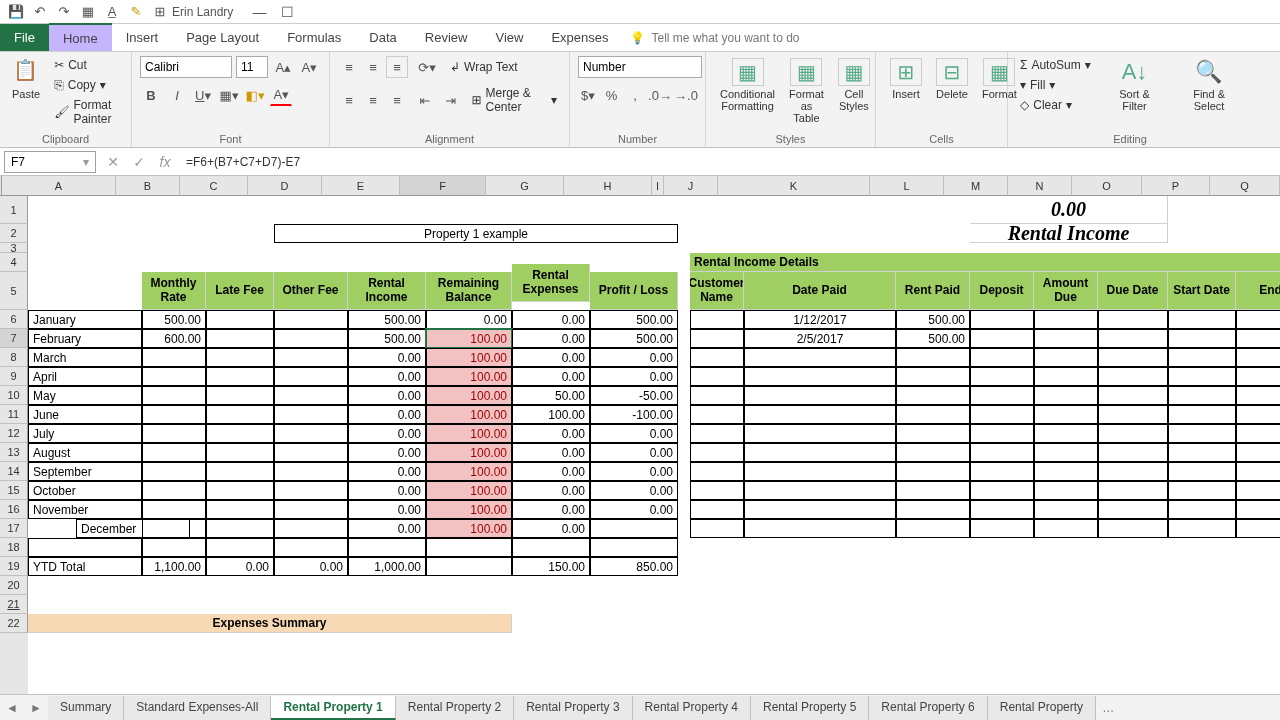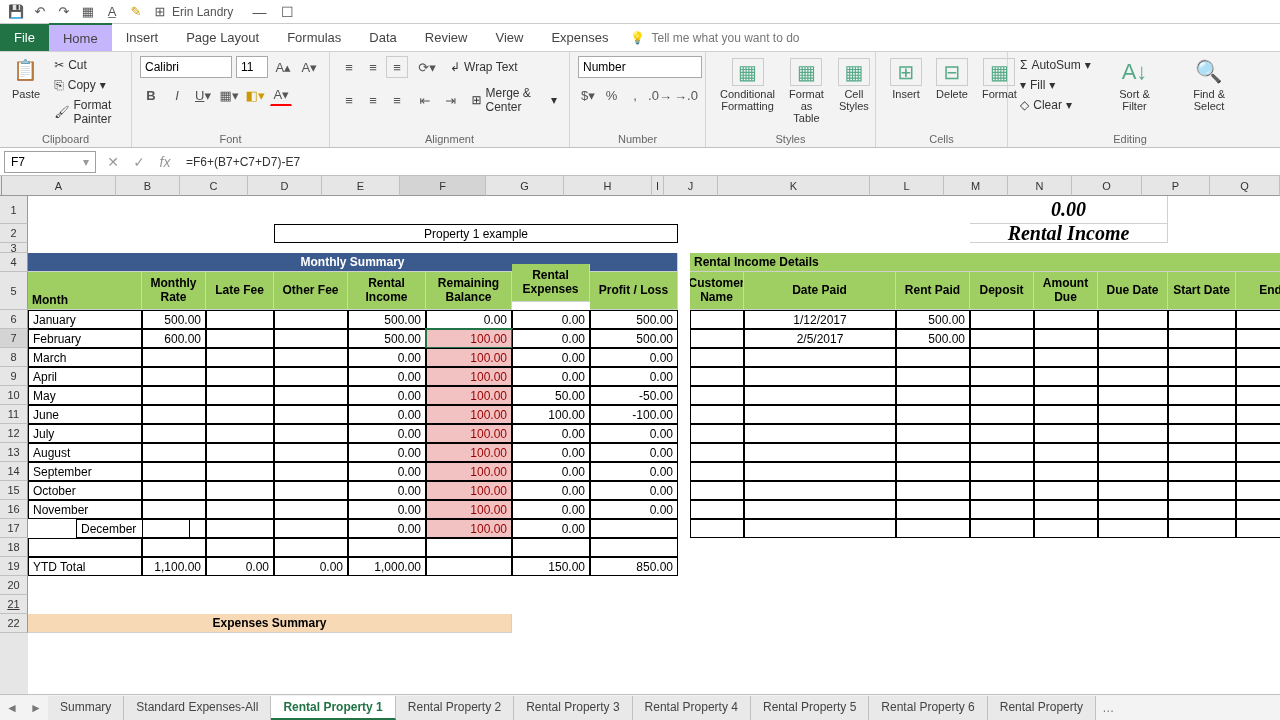--- a/index.html
+++ b/index.html
@@ -312,23 +312,21 @@
       <div class="row-hdr" style="height: 19px; line-height: 19px;">19</div>
       <div class="row-hdr" style="height: 19px; line-height: 19px;">20</div>
       <div class="row-hdr" style="height: 19px; line-height: 19px; text-decoration: underline;">21</div>
       <div class="row-hdr" style="height: 19px; line-height: 19px;">22</div>
     </div>
   <div class="sheet">
     <div class="table-area" id="cells">
         <div class="cell bigright" style="left: 942px; top: 0px; width: 198px; height: 28px;">0.00</div>
         <div class="cell border-all center" style="left: 246px; top: 28px; width: 404px; height: 19px;">Property 1 example</div>
         <div class="cell bigright" style="left: 942px; top: 28px; width: 198px; height: 19px;">Rental Income</div>
-        <div class="cell hdr-blue" style="left: 0px; top: 57px; width: 650px; height: 19px;">Monthly Summary</div>
         <div class="cell hdr-green" style="left: 662px; top: 57px; width: 680px; height: 19px; justify-content: flex-start;">Rental Income Details</div>
-        <div class="cell hdr-green" style="left: 0px; top: 76px; width: 114px; height: 38px; white-space: normal; text-align: center; line-height: 1.1; justify-content: flex-start; align-items: flex-end;">Month</div>
         <div class="cell hdr-green" style="left: 114px; top: 76px; width: 64px; height: 38px; white-space: normal; text-align: center; line-height: 1.1;">Monthly Rate</div>
         <div class="cell hdr-green" style="left: 178px; top: 76px; width: 68px; height: 38px; white-space: normal; text-align: center; line-height: 1.1;">Late Fee</div>
         <div class="cell hdr-green" style="left: 246px; top: 76px; width: 74px; height: 38px; white-space: normal; text-align: center; line-height: 1.1;">Other Fee</div>
         <div class="cell hdr-green" style="left: 320px; top: 76px; width: 78px; height: 38px; white-space: normal; text-align: center; line-height: 1.1;">Rental Income</div>
         <div class="cell hdr-green" style="left: 398px; top: 76px; width: 86px; height: 38px; white-space: normal; text-align: center; line-height: 1.1;">Remaining Balance</div>
         <div class="cell hdr-green" style="left: 484px; top: 68px; width: 78px; height: 38px; white-space: normal; text-align: center; line-height: 1.1;">Rental Expenses</div>
         <div class="cell hdr-green" style="left: 562px; top: 76px; width: 88px; height: 38px; white-space: normal; text-align: center; line-height: 1.1;">Profit / Loss</div>
         <div class="cell hdr-green" style="left: 662px; top: 76px; width: 54px; height: 38px; white-space: normal; text-align: center; line-height: 1.1;">Customer Name</div>
         <div class="cell hdr-green" style="left: 716px; top: 76px; width: 152px; height: 38px; white-space: normal; text-align: center; line-height: 1.1;">Date Paid</div>
         <div class="cell hdr-green" style="left: 868px; top: 76px; width: 74px; height: 38px; white-space: normal; text-align: center; line-height: 1.1;">Rent Paid</div>

